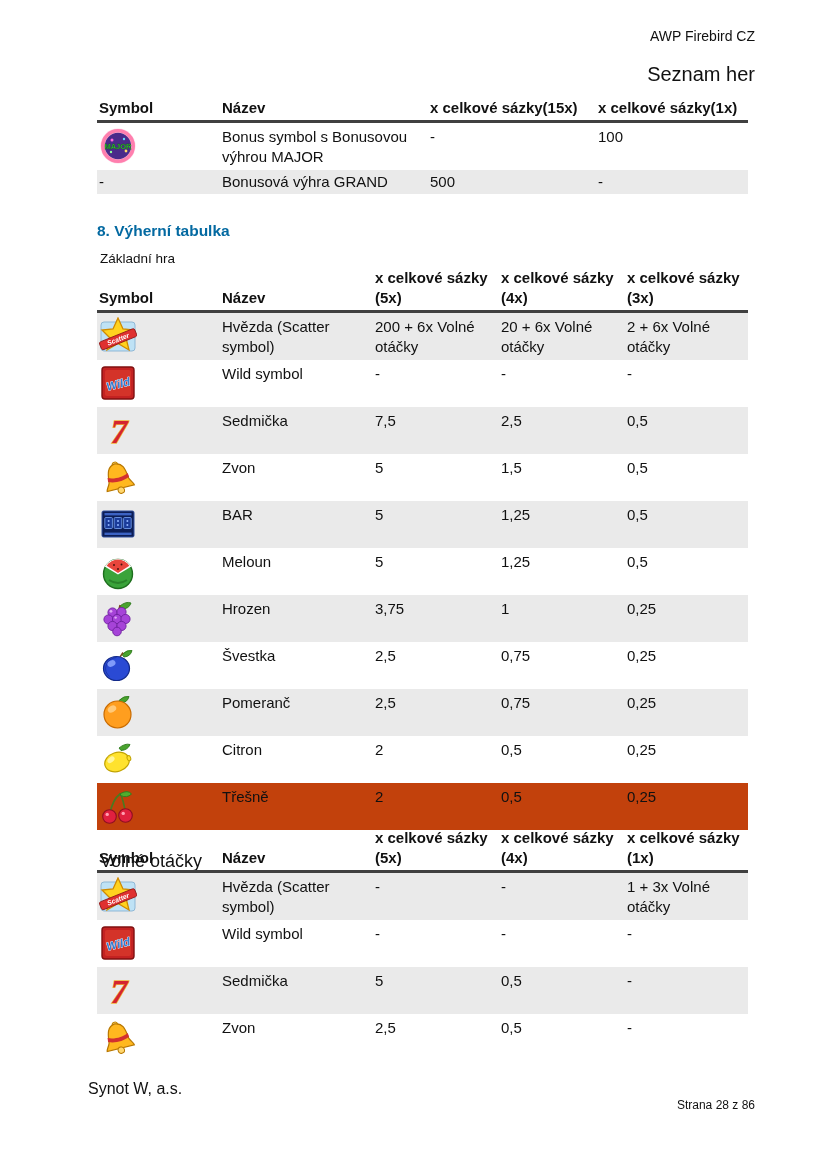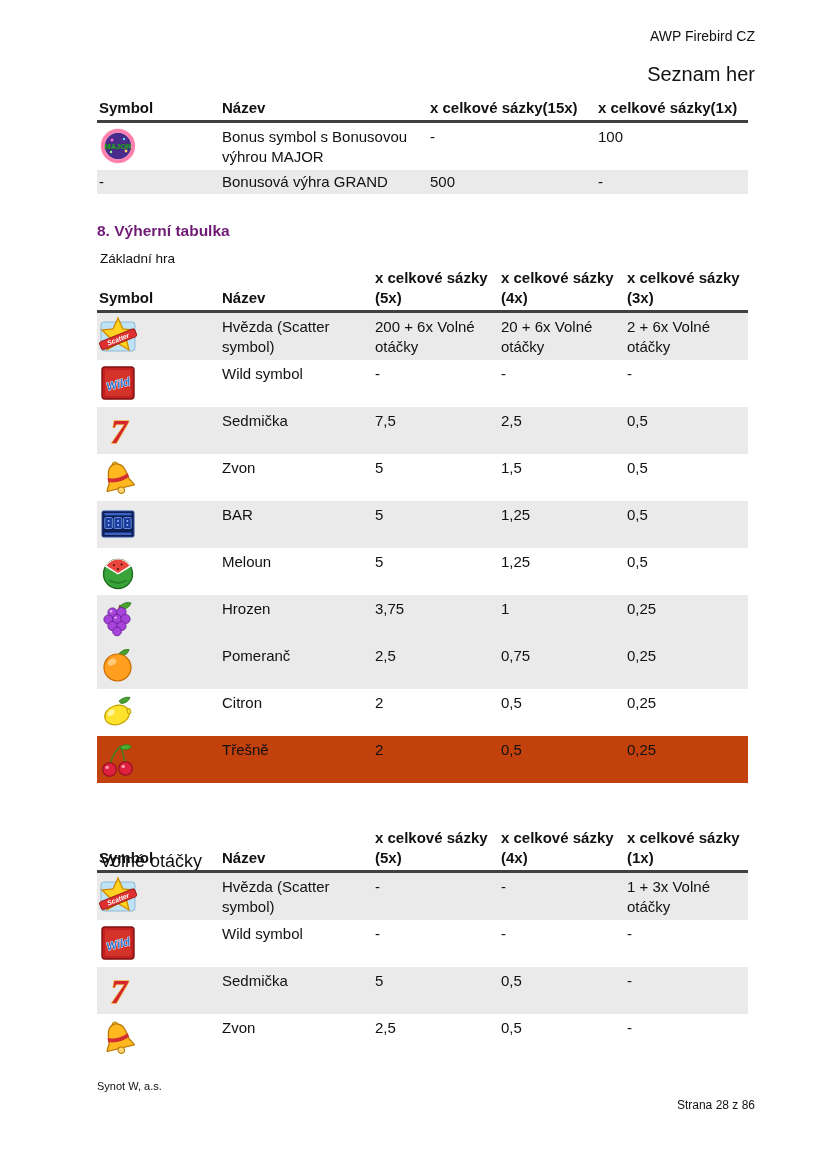--- a/index.html
+++ b/index.html
@@ -35,21 +35,21 @@
   #free-table { position:absolute; top:828px; left:97px; }
   #free-table tbody tr { height:42px; }
 
   .section-heading {
     position:absolute; top:222px; left:97px;
     font-size:15.5px; font-weight:bold; color:#1f3864;
   }
   .cap-base { position:absolute; top:251px; left:100px; font-size:13.5px; }
   .cap-free { position:absolute; top:851px; left:100px; font-size:18px; }
 
-  .foot-left  { position:absolute; top:1080px; left:97px;  font-size:11px;text-align:right; }
+  .foot-left  { position:absolute; top:1080px; left:88px;  font-size:16px;text-align:right; }
   .foot-right { position:absolute; top:1098px; right:72px; font-size:12px; }
 
   .icon { display:inline-block; width:38px; height:38px; }
   .icon svg { display:block; width:100%; height:100%; }
 </style>
 </head>
 <body>
 
 <div class="page">
 
@@ -89,21 +89,21 @@
         </tr>
         <tr class="shade" style="background: rgb(234, 234, 234);">
           <td class="sym">-</td>
           <td>Bonusová výhra GRAND</td>
           <td>500</td>
           <td>-</td>
         </tr>
       </tbody>
     </table>
 
-  <div class="section-heading" style="color: #701a75;">8. Výherní tabulka</div>
+  <div class="section-heading" style="color: #0369a1;">8. Výherní tabulka</div>
 
   <div class="cap-base">Základní hra</div>
   <table class="tbl" id="base-table">
     <colgroup>
         <col style="width:125px">
         <col style="width:153px">
         <col style="width:126px">
         <col style="width:126px">
         <col style="width:121px">
       </colgroup>
@@ -219,20 +219,33 @@
                   <circle cx="18" cy="32.5" r="4.3"></circle>
                 </g>
                 <circle cx="12" cy="12.3" r="1.4" fill="#dfa8f5"></circle>
                 <circle cx="16.6" cy="18.6" r="1.2" fill="#dfa8f5"></circle>
               </svg></span></td>
           <td>Hrozen</td>
           <td>3,75</td>
           <td>1</td>
           <td>0,25</td>
         </tr>
+        <tr>
+          <td class="sym"><span class="icon"><svg viewBox="0 0 38 38">
+                <path d="M23 8.5 q5 -5 10 -4 q-1.5 6 -8 6.5 Z" fill="#49a32e" stroke="#2e7a1c" stroke-width="0.9"></path>
+                <line x1="21" y1="11" x2="24" y2="6.5" stroke="#7a4a1c" stroke-width="1.4"></line>
+                <ellipse cx="17.5" cy="22.5" rx="13" ry="12" fill="#2a4ad4" stroke="#132a8a" stroke-width="1.2"></ellipse>
+                <path d="M17.5 11.5 a12 11 0 0 0 -7 19" fill="none" stroke="#132a8a" stroke-width="1" opacity="0.6"></path>
+                <ellipse cx="12.5" cy="17.5" rx="4.2" ry="3" fill="#8fa8ff" opacity="0.85" transform="rotate(-25 12.5 17.5)"></ellipse>
+              </svg></span></td>
+          <td>Švestka</td>
+          <td>2,5</td>
+          <td>0,75</td>
+          <td>0,25</td>
+        </tr>
         <tr class="shade" style="background: rgb(234, 234, 234);">
           <td class="sym"><span class="icon"><svg viewBox="0 0 38 38">
                 <path d="M20 7.5 q5 -5 10 -4 q-1.5 6 -8 6.5 Z" fill="#49a32e" stroke="#2e7a1c" stroke-width="0.9"></path>
                 <circle cx="18.5" cy="21.5" r="13.5" fill="#ff9e1f" stroke="#c96b00" stroke-width="1.2"></circle>
                 <ellipse cx="13" cy="16" rx="4.5" ry="3.2" fill="#ffd08a" opacity="0.85" transform="rotate(-30 13 16)"></ellipse>
               </svg></span></td>
           <td>Pomeranč</td>
           <td>2,5</td>
           <td>0,75</td>
           <td>0,25</td>

